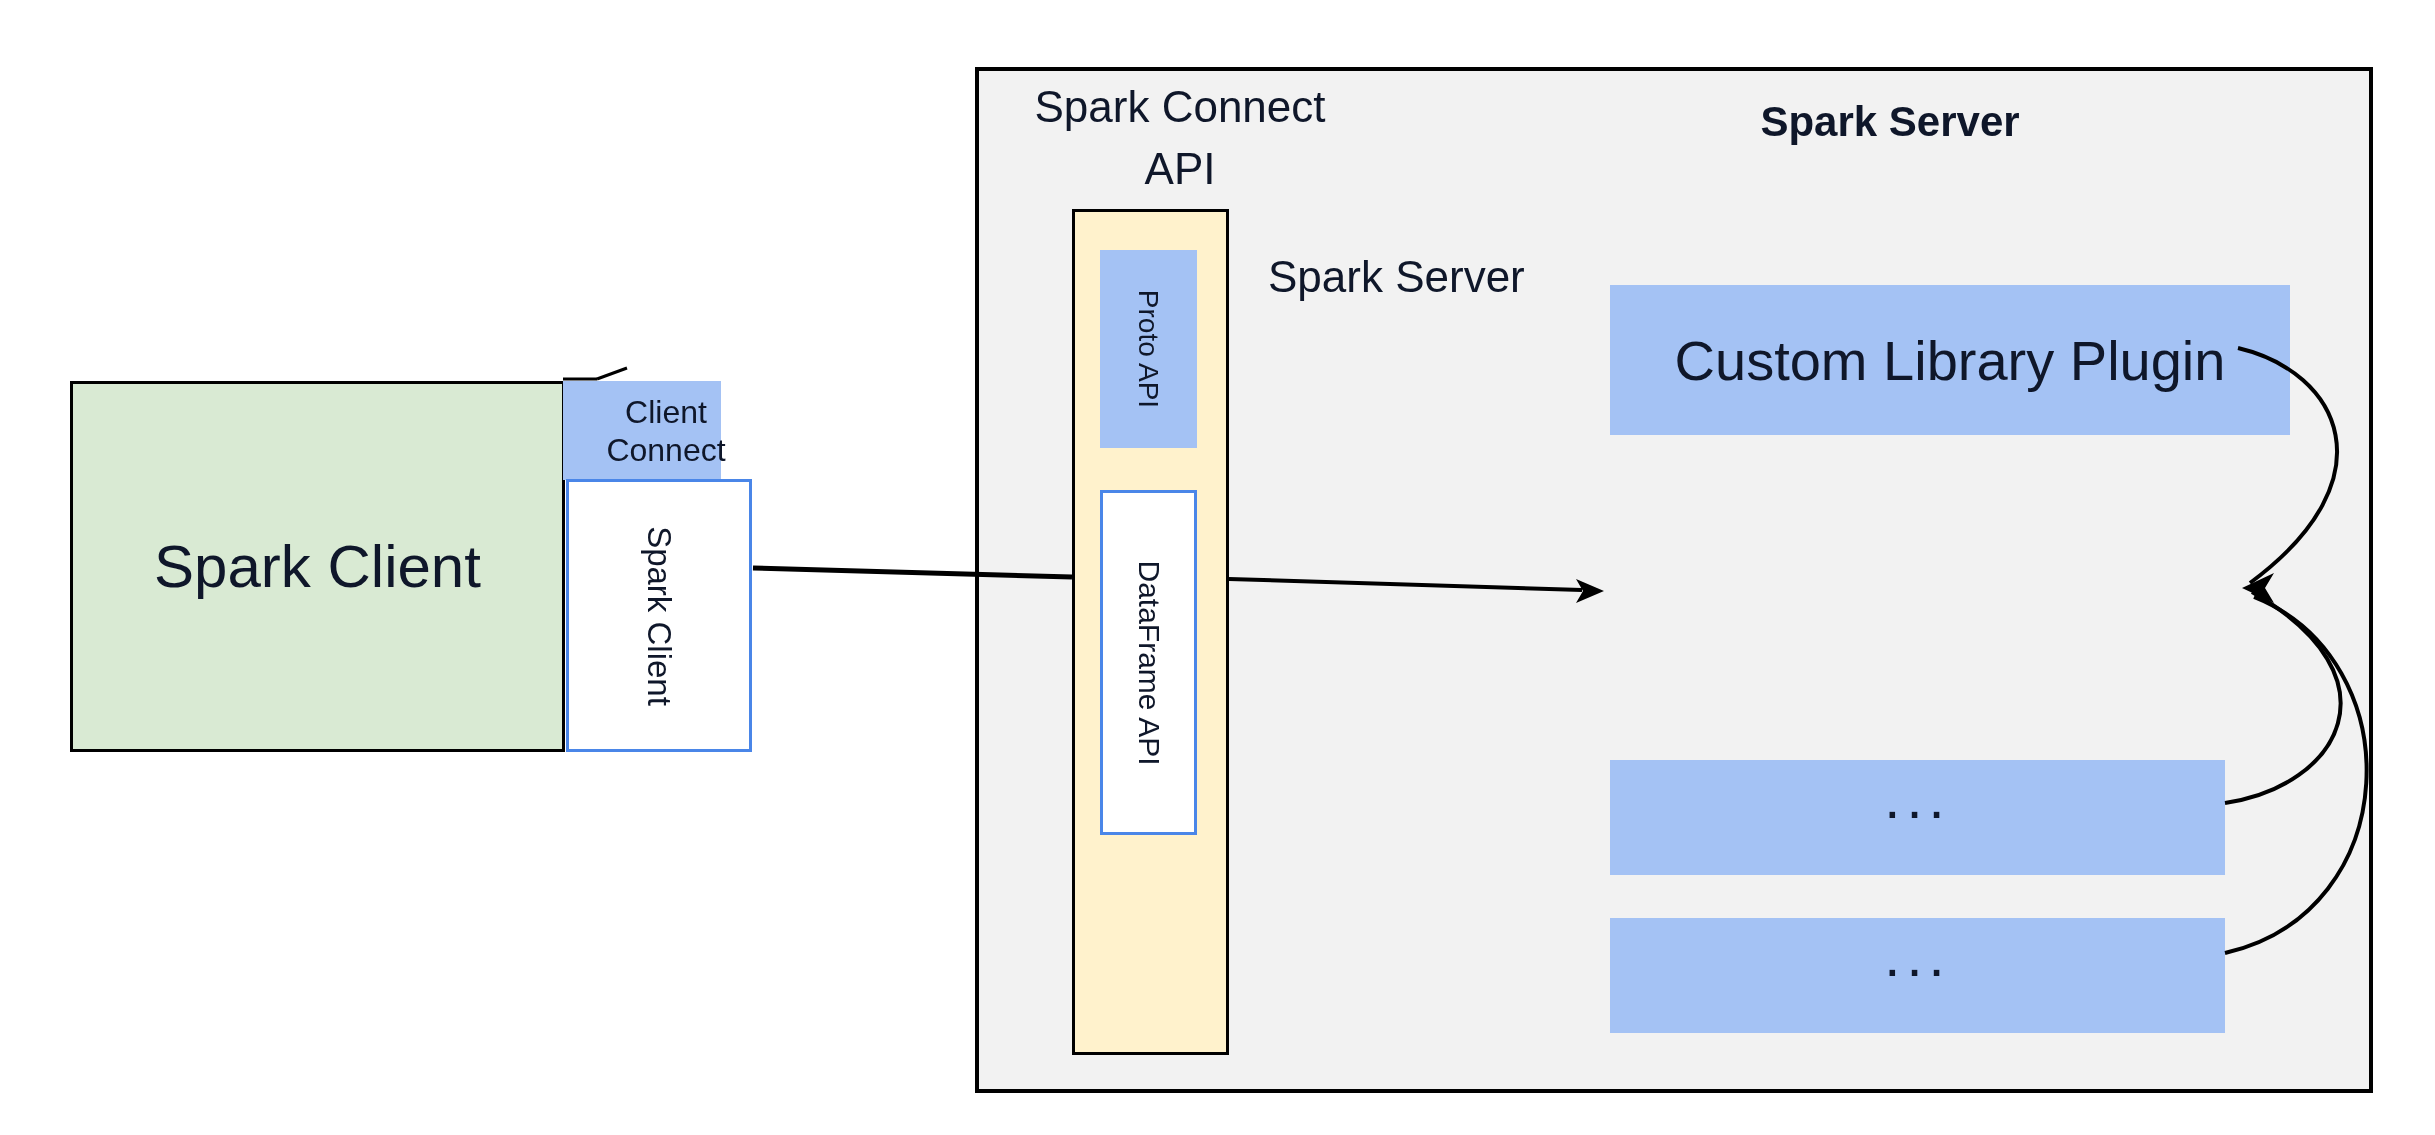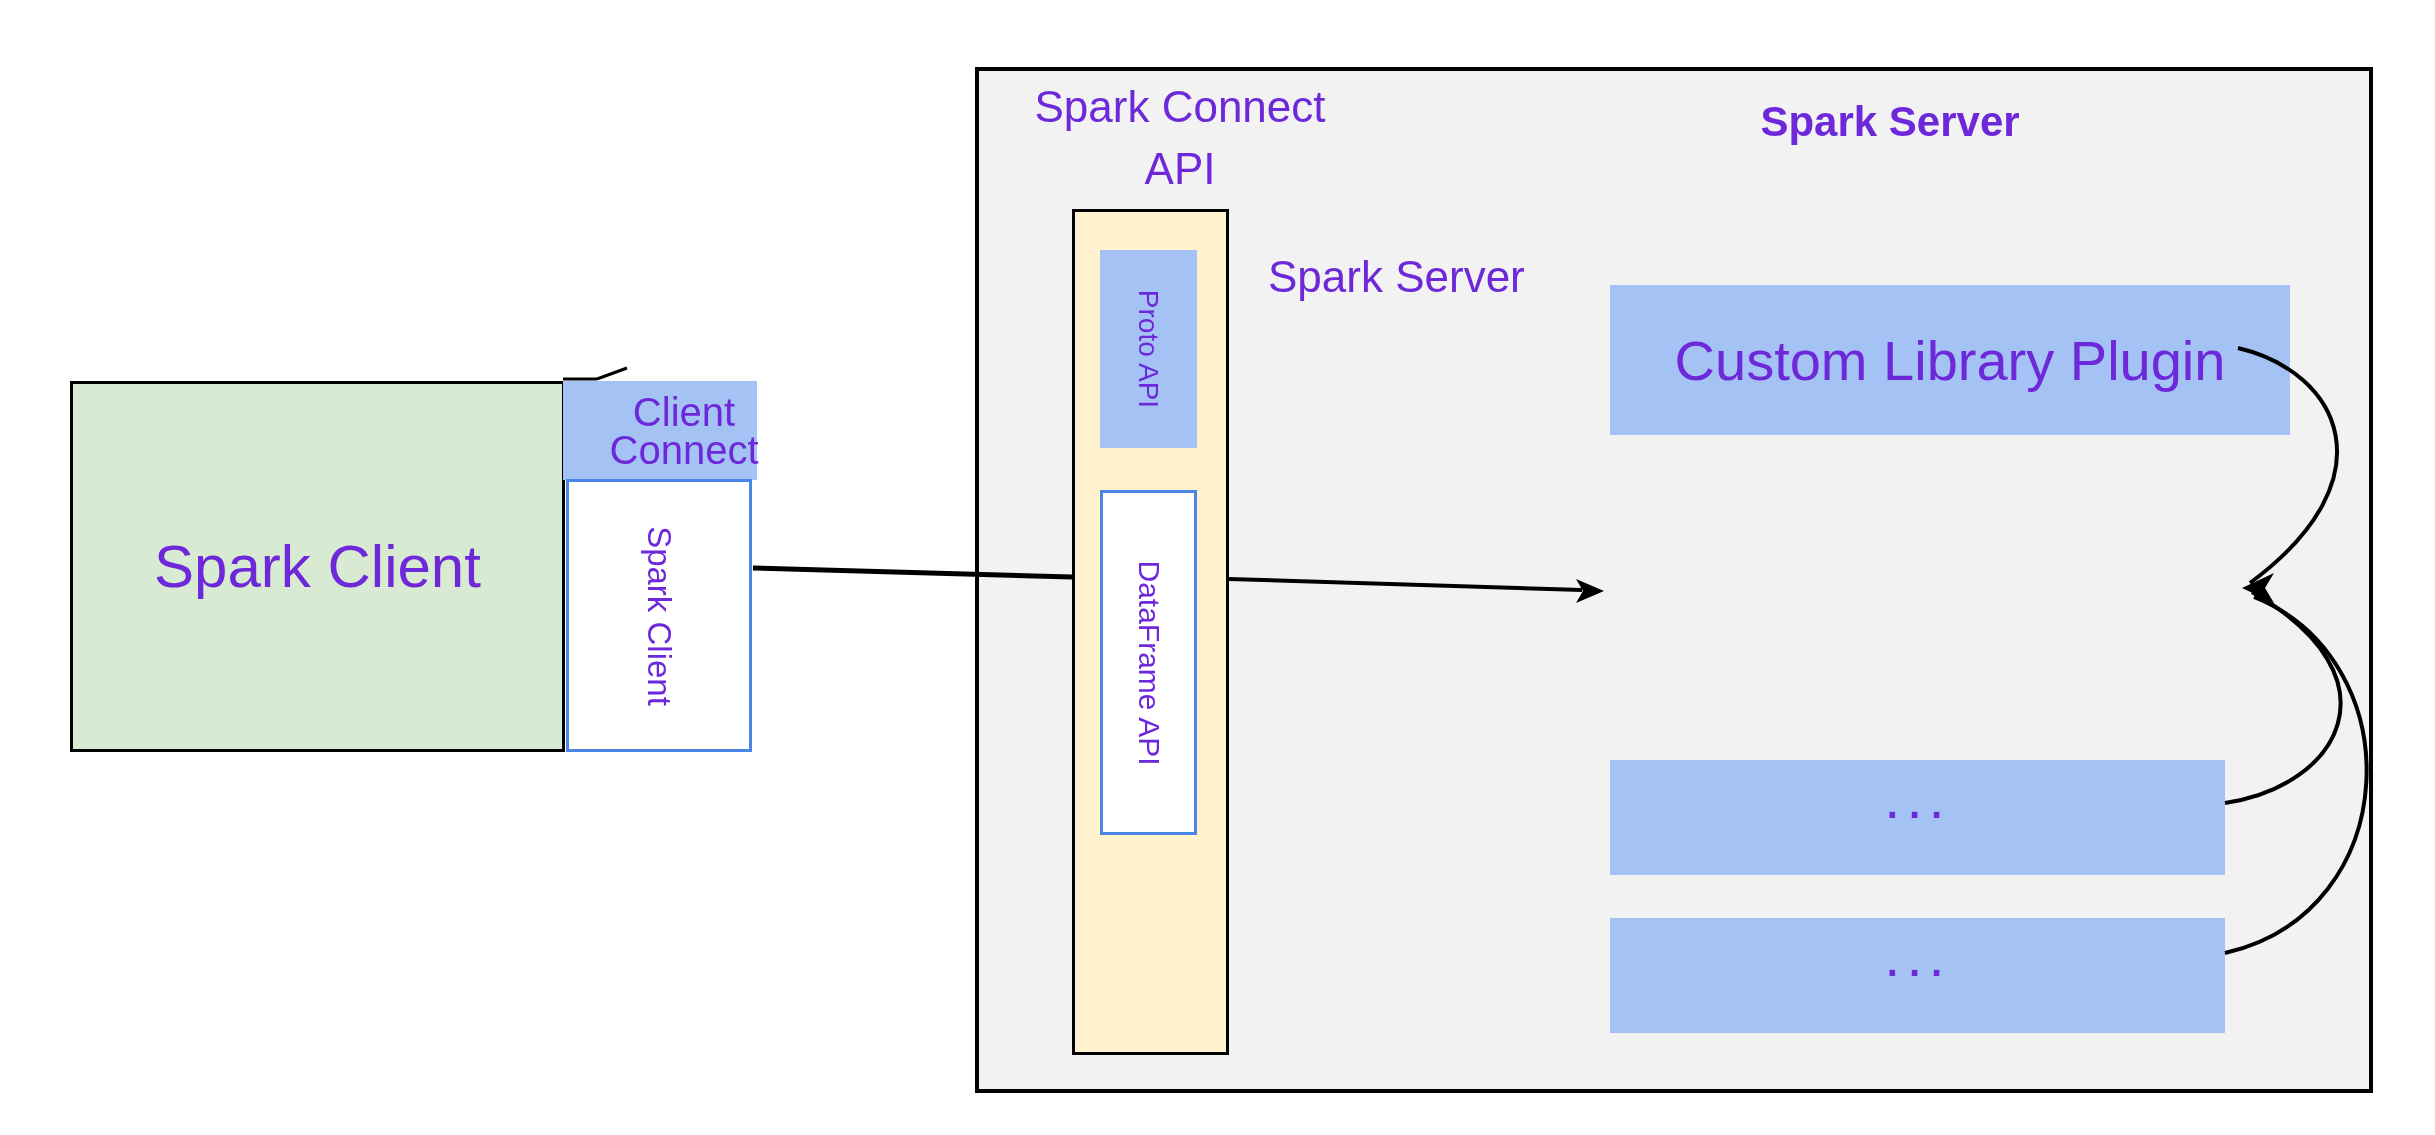--- a/index.html
+++ b/index.html
@@ -2,43 +2,43 @@
 <html><head>
 <meta charset="utf-8">
 <style>
   html, body { margin: 0; padding: 0; background: #ffffff; }
   .canvas {
     position: relative;
     width: 2435px;
     height: 1135px;
     background: #ffffff;
     font-family: "Liberation Sans", sans-serif;
-    color: #6d28d9;
+    color: #0f172a;
     overflow: hidden;
   }
   .abs { position: absolute; box-sizing: border-box; }
 
   
   .server-container {
     left: 975px; top: 67px; width: 1398px; height: 1026px;
     background: #f2f2f2; border: 4px solid #000000; z-index: 1;
   }
 
   
   .client-app {
     left: 70px; top: 381px; width: 495px; height: 371px;
     background: #d9ead3; border: 3px solid #000000; z-index: 2;
     display: flex; align-items: center; justify-content: center;
     text-align: center; font-size: 60px; line-height: 87px;
   }
   .client-package {
-    left: 563px; top: 381px; width: 194px; height: 99px;
+    left: 563px; top: 381px; width: 158px; height: 99px;
     background: #a4c2f4; z-index: 3;
     display: flex; flex-direction: column; align-items: center; justify-content: center;
-    text-align: center; font-size: 40px; line-height: 38px; padding-left: 48px;
+    text-align: center; font-size: 32px; line-height: 38px; padding-left: 48px;
   }
   .spark-client-box {
     left: 566px; top: 479px; width: 186px; height: 273px;
     background: #ffffff; border: 3px solid #4a86e8; z-index: 3;
     display: flex; align-items: center; justify-content: center;
   }
   .vtext { transform: rotate(90deg); white-space: nowrap; }
   .spark-client-box .vtext { font-size: 33px; }
 
   

